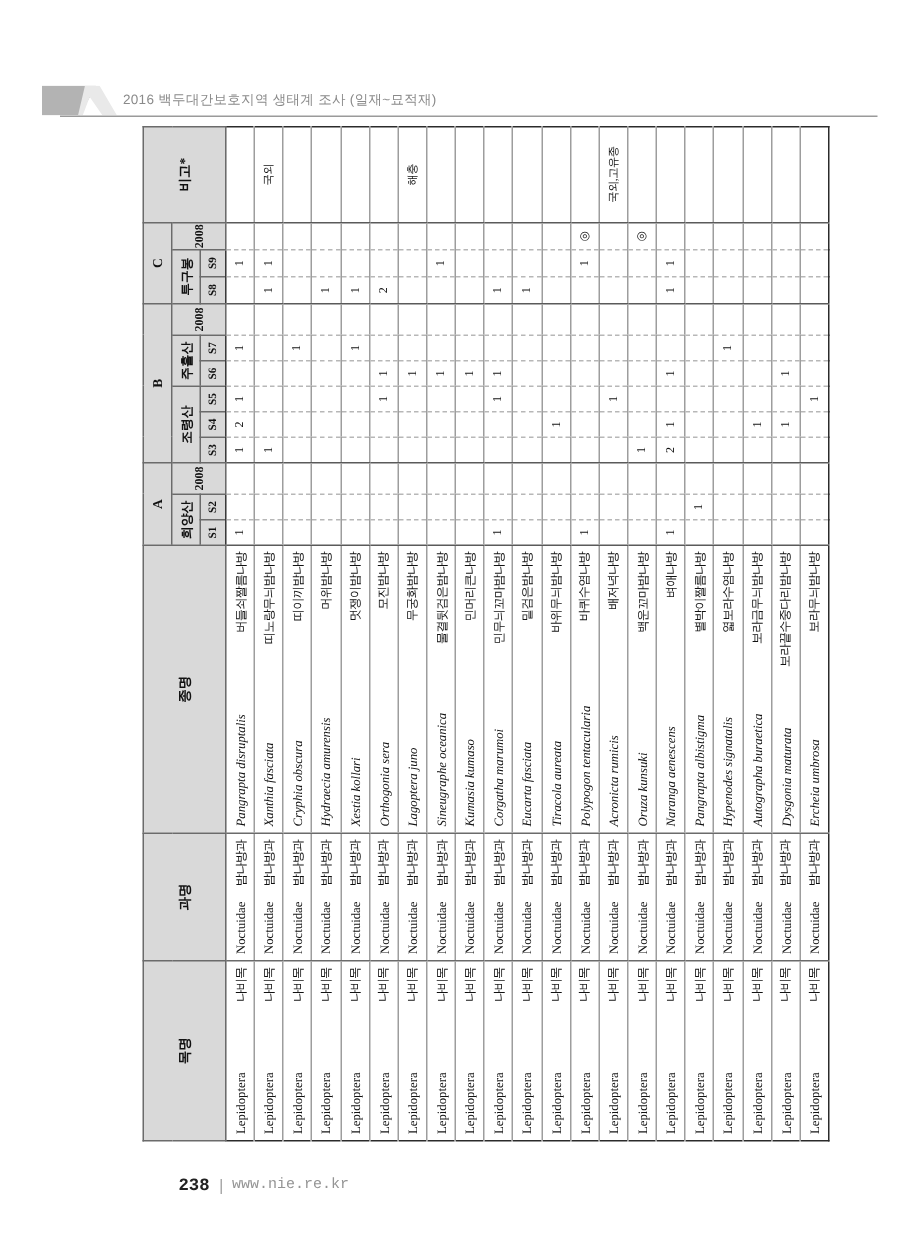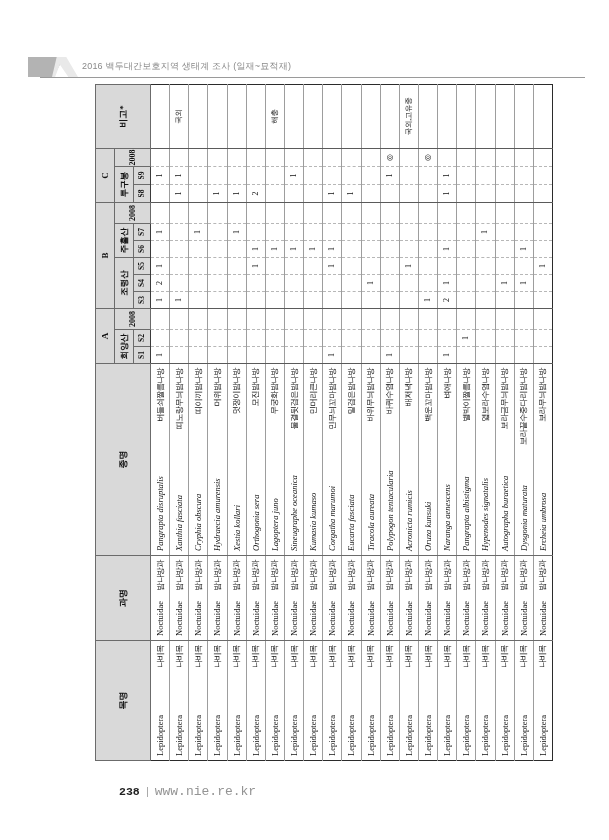--- a/index.html
+++ b/index.html
@@ -37,21 +37,21 @@
     letter-spacing:-0.3px;}
   .pair{display:flex;justify-content:space-between;align-items:center;padding:0 4px;}
   .lat{font-size:8.5px;white-space:nowrap;}
   .it{font-style:italic;}
   .kor{font-size:8.2px;white-space:nowrap;letter-spacing:-0.5px;}
   
   .footer{position:absolute;left:75px;top:784px;display:flex;align-items:center;
     font-family:Liberation Mono, monospace;margin-left:44px;}
   .page-num{font-size:11.5px;font-weight:bold;color:#222;}
   .footer-sep{width:1px;height:10px;background:#aaaaaa;margin:0 7px;}
-  .footer-url{font-size:13px;color:#949494;}
+  .footer-url{font-size:10px;color:#949494;}
 </style>
 </head>
 <body>
 
 <div class="banner-block"></div>
 <div class="banner-chevron"></div>
 <div class="banner-title">2016 백두대간보호지역 생태계 조사 (일재~묘적재)</div>
 <div class="banner-rule"></div>
 
 <div class="rot">

